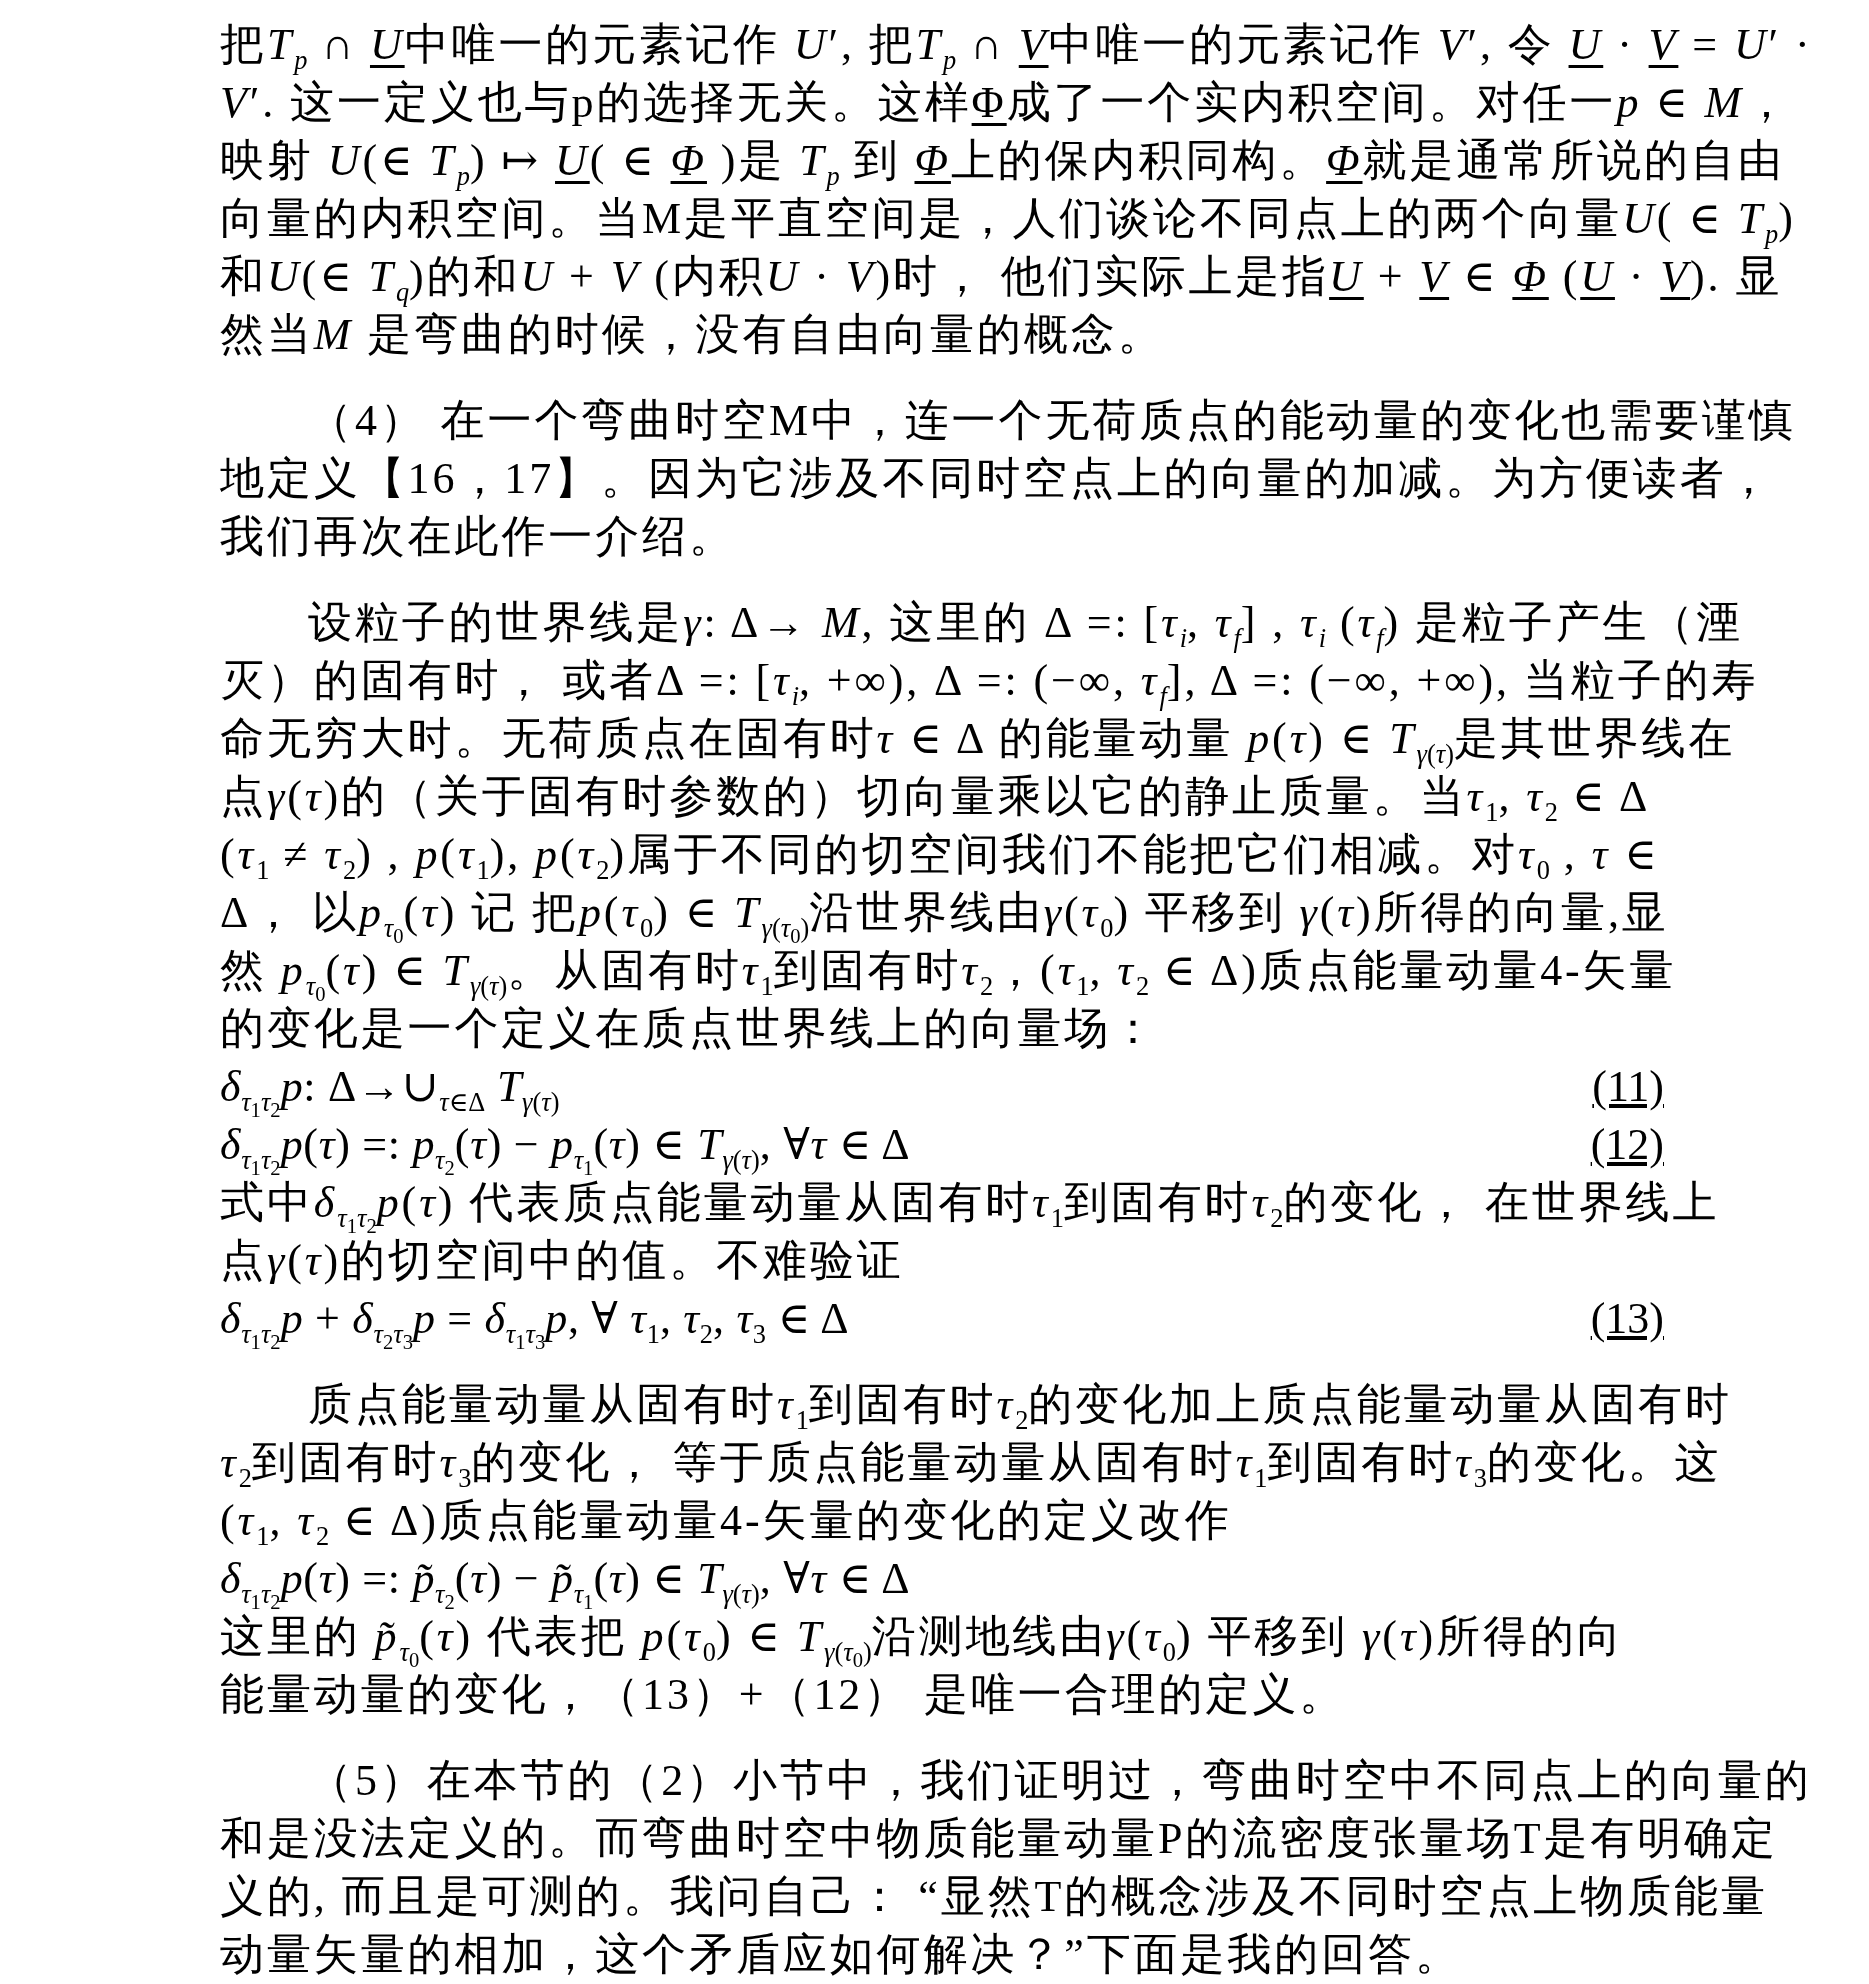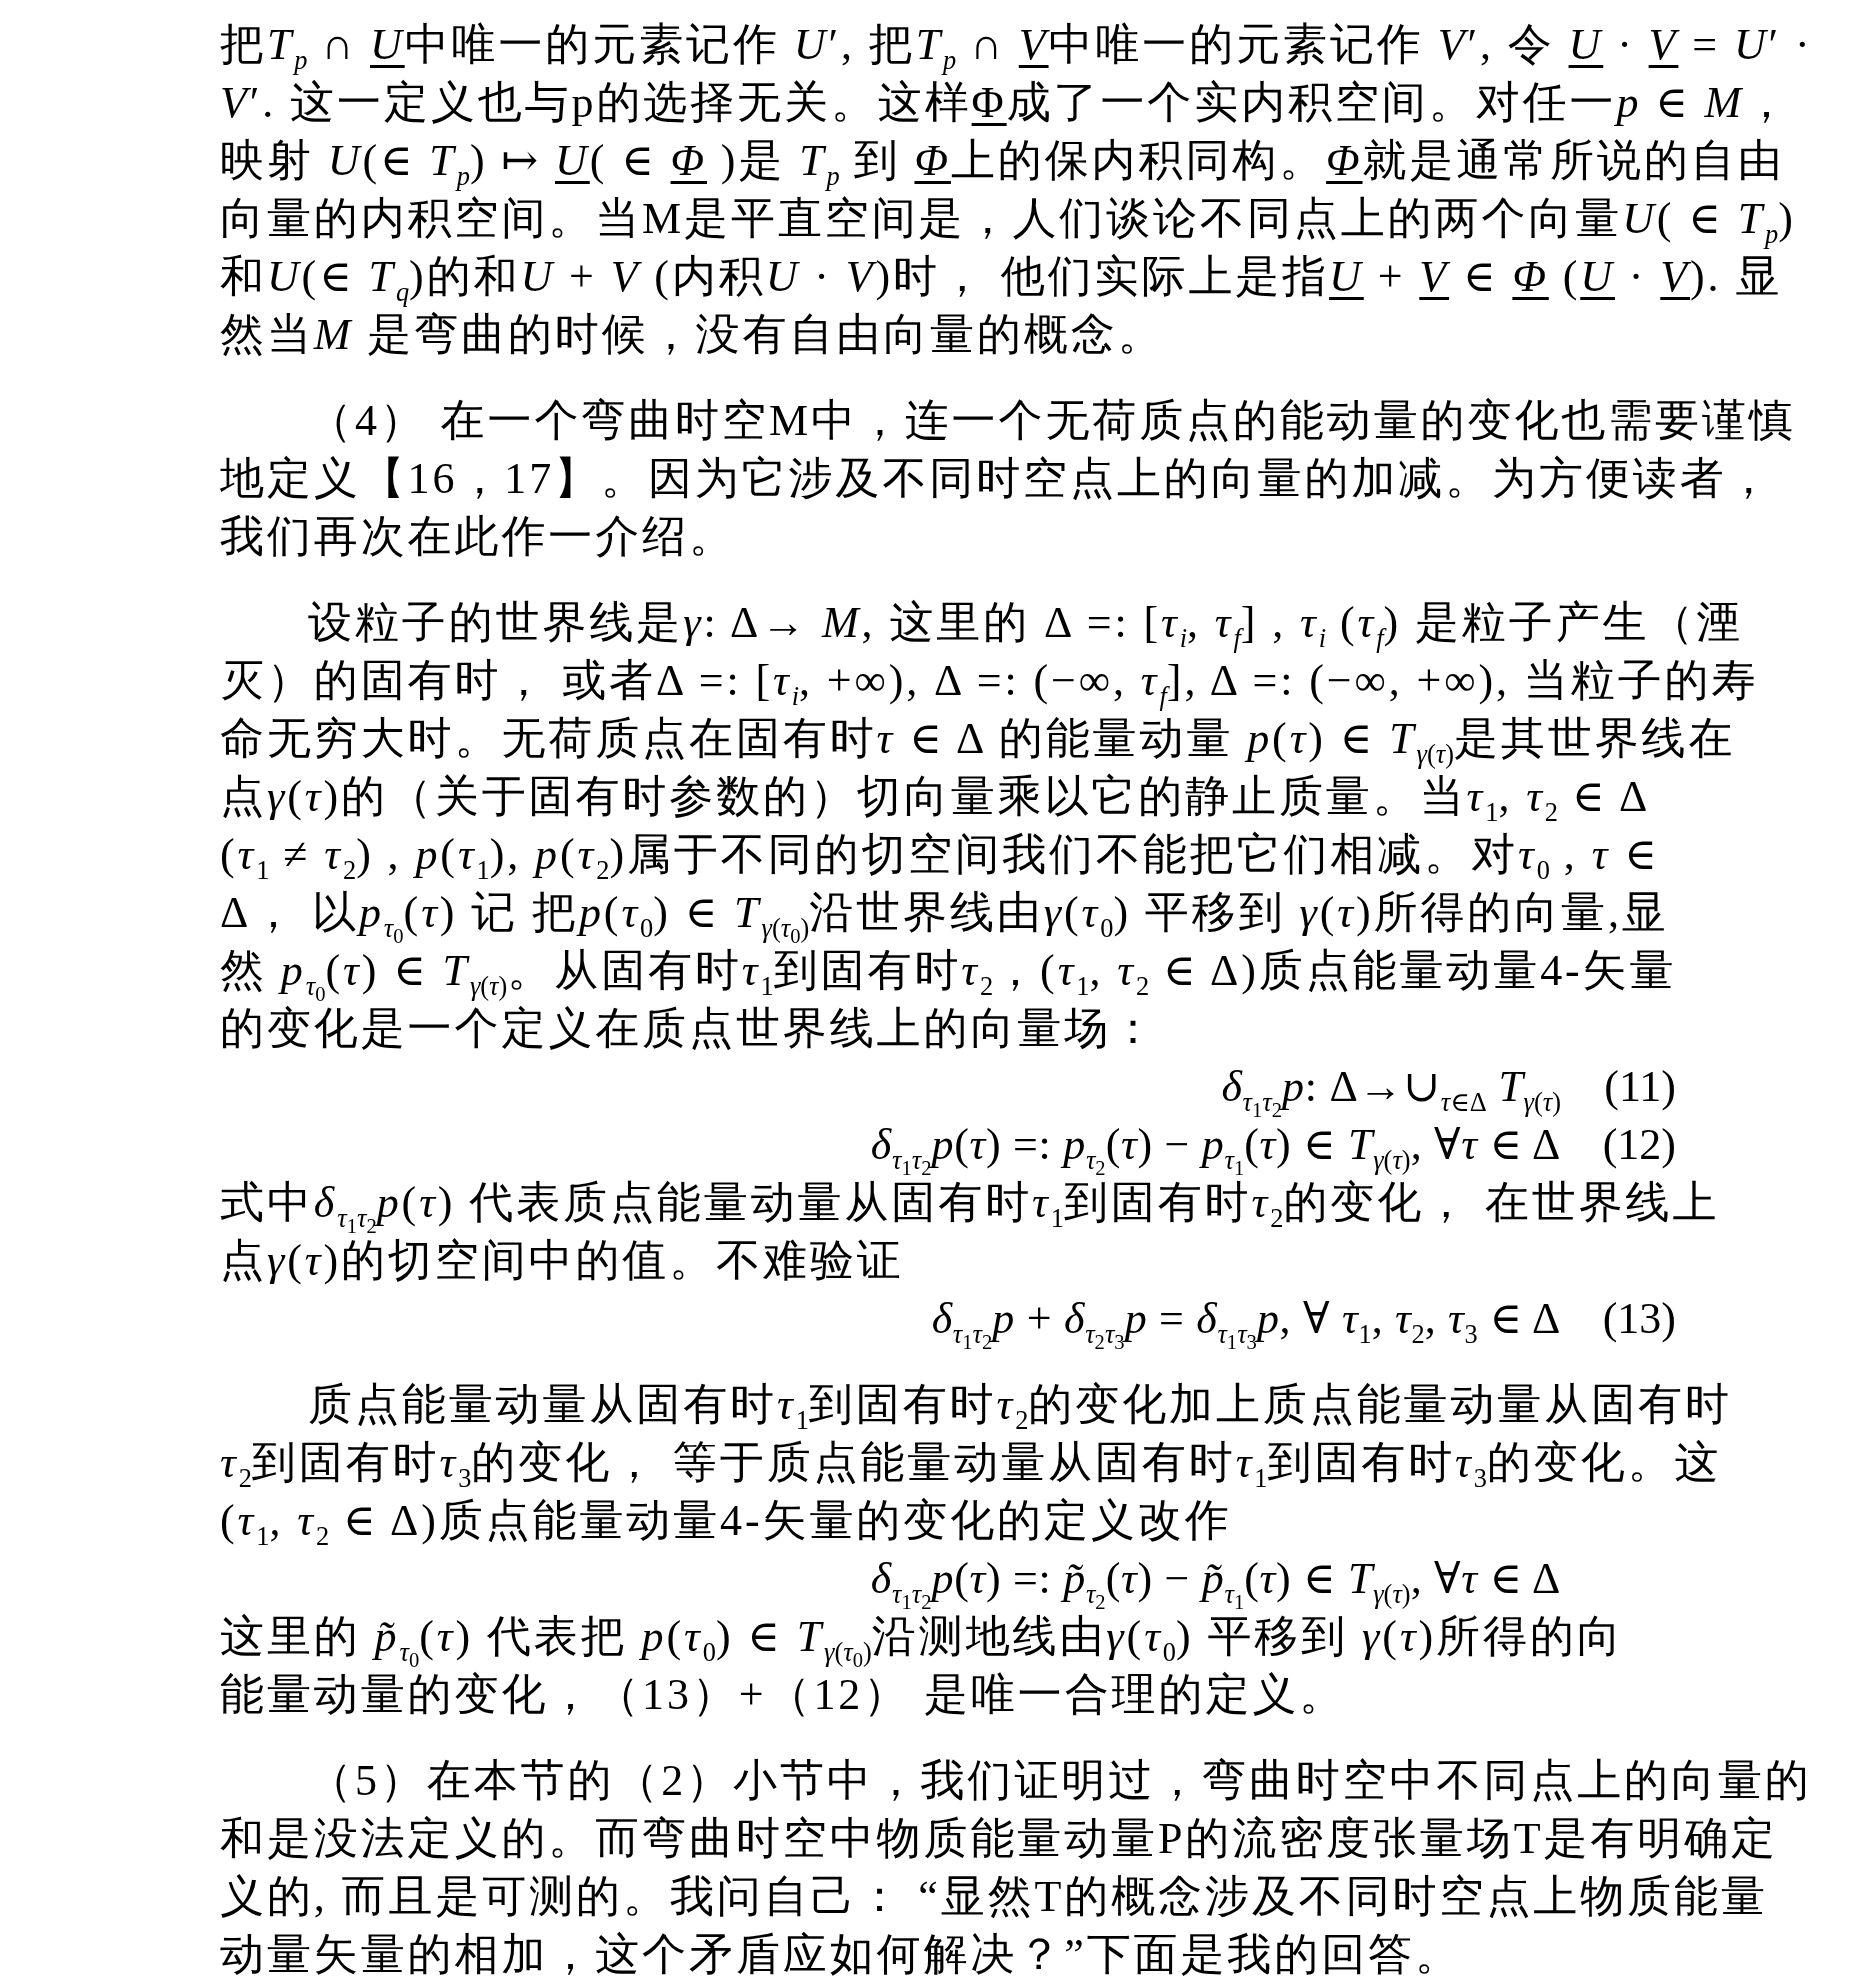--- a/index.html
+++ b/index.html
@@ -26,29 +26,30 @@
   .line.indent { padding-left:88px;margin-top:28px; }
   .line i { font-style:italic; }
   .line u {
     text-decoration:underline;
     text-decoration-thickness:2.9px;
     text-underline-offset:5.9px;
   }
   sub { font-size:0.60em; line-height:0; letter-spacing:0; }
   sub sub { font-size:0.78em; }
   .eq {
-    text-align:right;
+    text-align:left;
     position:relative;
     padding-right:191px;
     letter-spacing:0.7px;
   }
   .eq .eq-num {
     position:absolute;
-    right:76px; top:0;
+    right:88px; top:0;
     letter-spacing:0;
+    text-decoration:underline;
   }
 </style>
 </head>
 <body>
 
 <div class="page">
   <div class="content">
       <div class="line">把<i>T</i><sub><i>p</i></sub> ∩ <u><i>U</i></u>中唯一的元素记作 <i>U</i>′, 把<i>T</i><sub><i>p</i></sub> ∩ <u><i>V</i></u>中唯一的元素记作 <i>V</i>′, 令 <u><i>U</i></u> · <u><i>V</i></u> = <i>U</i>′ ·</div>
       <div class="line"><i>V</i>′. 这一定义也与p的选择无关。这样<u>Φ</u>成了一个实内积空间。对任一<i>p</i> ∈ <i>M</i>，</div>
       <div class="line">映射 <i>U</i>(∈ <i>T</i><sub><i>p</i></sub>) ↦ <u><i>U</i></u>( ∈ <u><i>Φ</i></u> )是 <i>T</i><sub><i>p</i></sub> 到 <u><i>Φ</i></u>上的保内积同构。<u><i>Φ</i></u>就是通常所说的自由</div>

